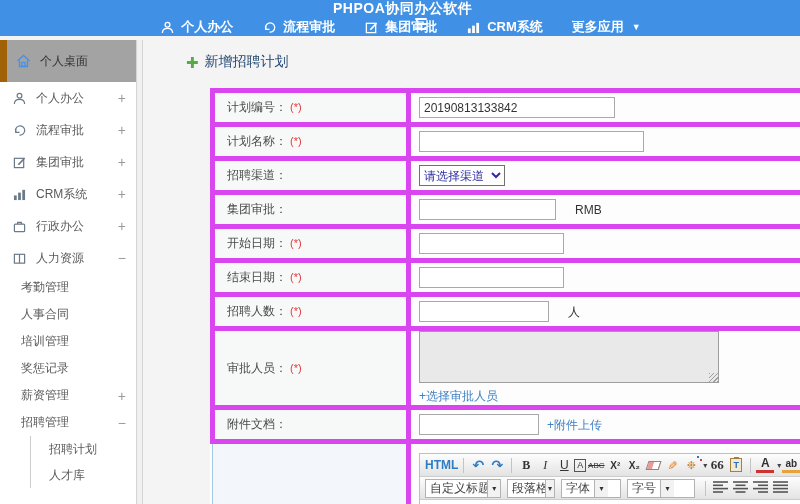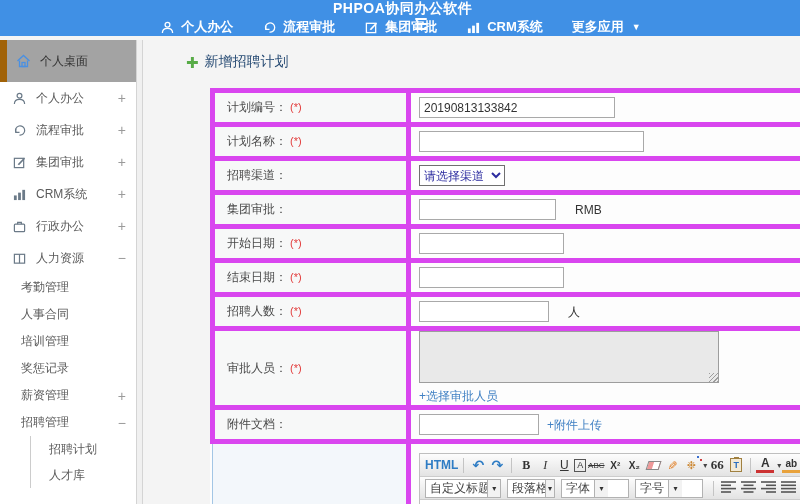--- a/index.html
+++ b/index.html
@@ -89,21 +89,21 @@
   .t-paste::before { content:""; position:absolute; top:-2px; left:3px; width:5px; height:2px; background:#a08040;}
   .t-fontcolor { font-weight:bold; border-bottom:3px solid #cc3333; height:15px; line-height:13px;}
   .t-highlight { font-size:10px; font-weight:bold; border-bottom:3px solid #e8a23c; height:15px; line-height:12px;}
   .dcaret { font-size:8px; color:#444; margin-left:2px;}
   .t-cut { width:15px; height:15px; border:1px solid #7a9cc0; background:#cfe0f2; min-width:0; flex:none;}
   .combo { display:flex; align-items:center; height:19px; background:#fff; border:1px solid #b2b2b2;
     font-size:12px; color:#444; margin-right:5px; flex:none; cursor:pointer;}
   .combo .txt { padding:0 4px; overflow:hidden; white-space:nowrap;}
   .combo .car { width:14px; align-self:stretch; border-left:1px solid #b2b2b2; display:flex;
     align-items:center; justify-content:center; font-size:8px; color:#333; background:#f2f2f2;}
-  .c1{width:76px}.c2{width:48px}.c3{width:68px}.c4{width:68px}
+  .c1{width:76px}.c2{width:48px}.c3{width:60px}.c4{width:68px}
   .alico { flex:none; margin:0 2px;}
   .edit-area { height:20px; background:#fff;}
   svg { overflow:visible; }
 </style>
 </head>
 <body>
 
 <div class="topbar">
   <div class="logo">PHPOA协同办公软件</div>
   <div class="hamburger">

